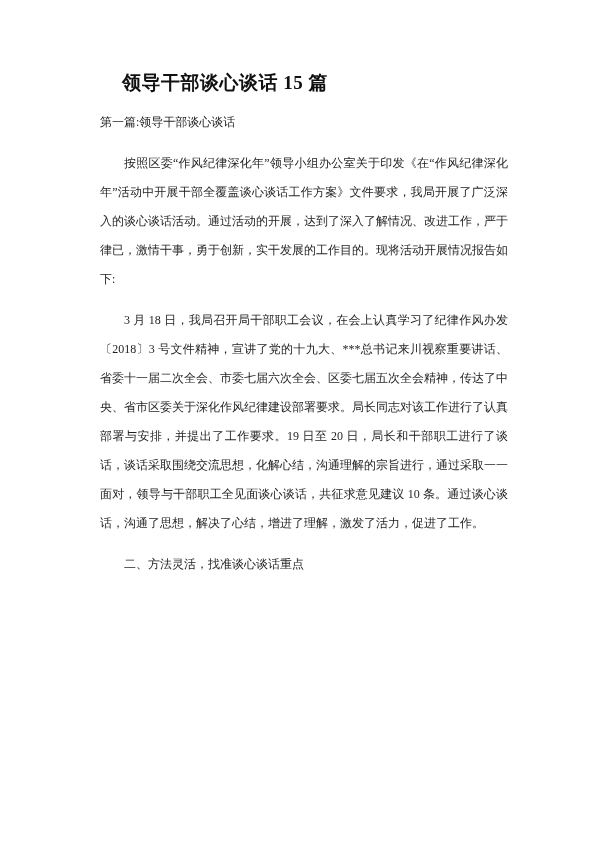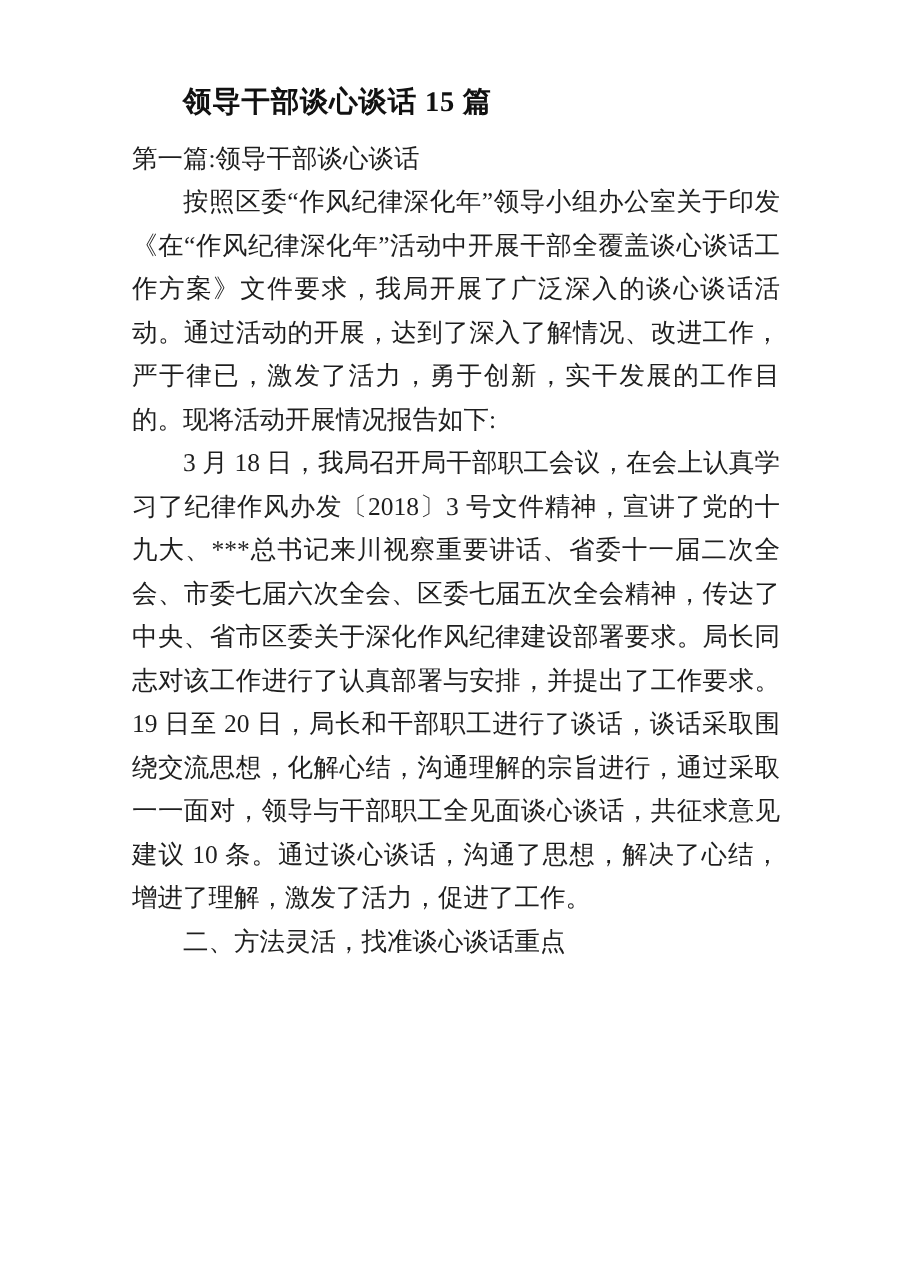--- a/index.html
+++ b/index.html
@@ -12,49 +12,49 @@
     width: 600px;
     height: 850px;
     background: #ffffff;
     overflow: hidden;
     font-family: "Liberation Serif", "DejaVu Serif", serif;
     color: #1e1e1e;
   }
   .content {
     position: absolute;
     left: 88px;
-    top: 56px;
+    top: 70px;
     width: 432px;
   }
   .title {
     font-size: 19px;
     line-height: 26px;
     font-weight: bold;
     color: #111111;
     margin: 0 0 9px 0;
     text-indent: 34px;
     letter-spacing: 0.5px;
   }
   .para {
-    font-size: 17px;
+    font-size: 12px;
     line-height: 29px;
-    margin: 0;
+    margin: 12px;
     text-align: justify;
     text-justify: inter-character;
     text-indent: 2em;
     word-break: break-all;
   }
   .para.no-indent {
     text-indent: 0;
   }
 </style>
 </head>
 <body>
 
 <div class="page">
   <div class="content">
     <h1 class="title">领导干部谈心谈话 15 篇</h1>
     <p class="para no-indent">第一篇:领导干部谈心谈话</p>
-    <p class="para">按照区委“作风纪律深化年”领导小组办公室关于印发《在“作风纪律深化年”活动中开展干部全覆盖谈心谈话工作方案》文件要求，我局开展了广泛深入的谈心谈话活动。通过活动的开展，达到了深入了解情况、改进工作，严于律已，激发了活力，勇于创新，实干发展的工作目的。现将活动开展情况报告如下:</p>
+    <p class="para">按照区委“作风纪律深化年”领导小组办公室关于印发《在“作风纪律深化年”活动中开展干部全覆盖谈心谈话工作方案》文件要求，我局开展了广泛深入的谈心谈话活动。通过活动的开展，达到了深入了解情况、改进工作，严于律已，激情干事，勇于创新，实干发展的工作目的。现将活动开展情况报告如下:</p>
     <p class="para">3 月 18 日，我局召开局干部职工会议，在会上认真学习了纪律作风办发〔2018〕3 号文件精神，宣讲了党的十九大、***总书记来川视察重要讲话、省委十一届二次全会、市委七届六次全会、区委七届五次全会精神，传达了中央、省市区委关于深化作风纪律建设部署要求。局长同志对该工作进行了认真部署与安排，并提出了工作要求。19 日至 20 日，局长和干部职工进行了谈话，谈话采取围绕交流思想，化解心结，沟通理解的宗旨进行，通过采取一一面对，领导与干部职工全见面谈心谈话，共征求意见建议 10 条。通过谈心谈话，沟通了思想，解决了心结，增进了理解，激发了活力，促进了工作。</p>
     <p class="para">二、方法灵活，找准谈心谈话重点</p>
   </div>
 </div>
 
 </body></html>

